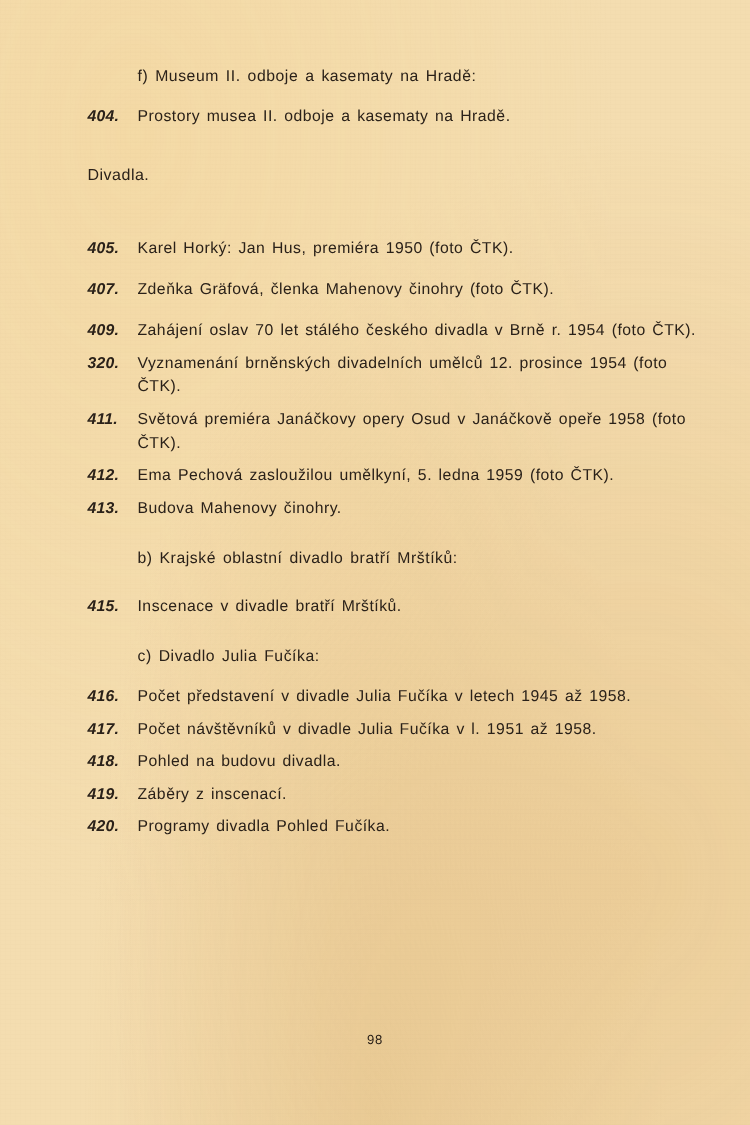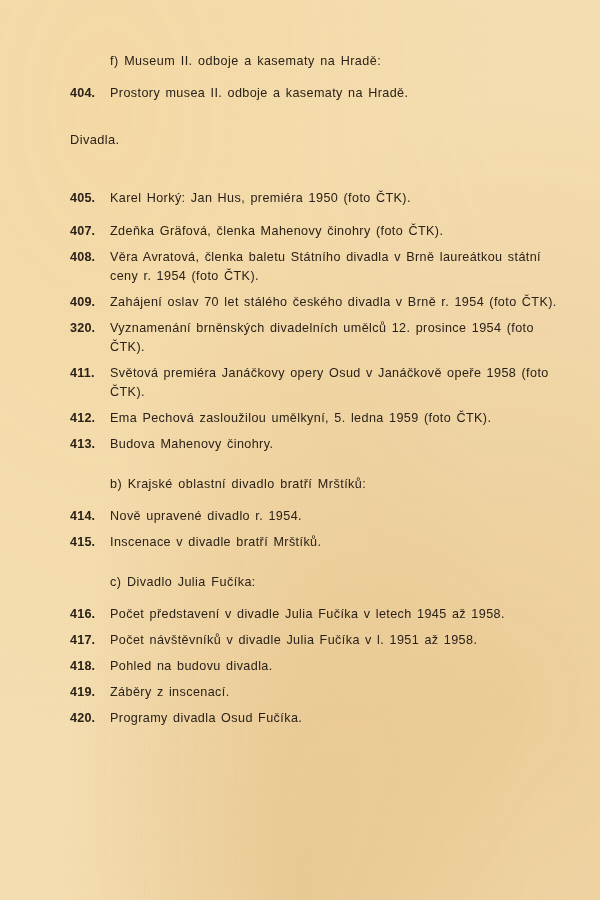--- a/index.html
+++ b/index.html
@@ -78,20 +78,21 @@
     font-size: 12.6px;
     line-height: 19px;
     letter-spacing: 0.4px;
     word-spacing: 1.4px;
   }
   .entry-num {
     flex: 0 0 40px;
     font-weight: bold;
     letter-spacing: 0.2px;
     white-space: nowrap;
+    font-style: italic;
   }
   .entry-text {
     flex: 1 1 auto;
   }
 
   
   .gap-sm  { height: 7px; }
   .gap-md  { height: 13px; }
   .gap-lg  { height: 27px; }
   .gap-xl  { height: 21px; }
@@ -141,24 +142,20 @@
     <div class="gap-sm"></div>
 
     <div class="gap-sm"></div>
 
     <div class="entry">
       <span class="entry-num">407.</span>
       <span class="entry-text">Zdeňka Gräfová, členka Mahenovy činohry (foto ČTK).</span>
     </div>
     <div class="gap-sm"></div>
 
-    <div class="entry">
-      <span class="entry-num">408.</span>
-      <span class="entry-text">Věra Avratová, členka baletu Státního divadla v Brně laureátkou státní ceny r. 1954 (foto ČTK).</span>
-    </div>
     <div class="gap-sm"></div>
 
     <div class="entry">
       <span class="entry-num">409.</span>
       <span class="entry-text">Zahájení oslav 70 let stálého českého divadla v Brně r. 1954 (foto ČTK).</span>
     </div>
     <div class="gap-sm"></div>
 
     <div class="entry">
       <span class="entry-num">320.</span>
@@ -182,24 +179,20 @@
       <span class="entry-num">413.</span>
       <span class="entry-text">Budova Mahenovy činohry.</span>
     </div>
 
     <div class="gap-xl"></div>
 
     <div class="subhead">b) Krajské oblastní divadlo bratří Mrštíků:</div>
 
     <div class="gap-md"></div>
 
-    <div class="entry">
-      <span class="entry-num">414.</span>
-      <span class="entry-text">Nově upravené divadlo r. 1954.</span>
-    </div>
     <div class="gap-sm"></div>
 
     <div class="entry">
       <span class="entry-num">415.</span>
       <span class="entry-text">Inscenace v divadle bratří Mrštíků.</span>
     </div>
 
     <div class="gap-xl"></div>
 
     <div class="subhead">c) Divadlo Julia Fučíka:</div>
@@ -225,19 +218,20 @@
     <div class="gap-sm"></div>
 
     <div class="entry">
       <span class="entry-num">419.</span>
       <span class="entry-text">Záběry z inscenací.</span>
     </div>
     <div class="gap-sm"></div>
 
     <div class="entry">
       <span class="entry-num">420.</span>
-      <span class="entry-text">Programy divadla Osud Fučíka.</span>
+      <span class="entry-text">Programy divadla Pohled Fučíka.</span>
     </div>
 
   </div>
 
+  <div class="folio">98</div>
 
 </div>
 
 </body></html>

